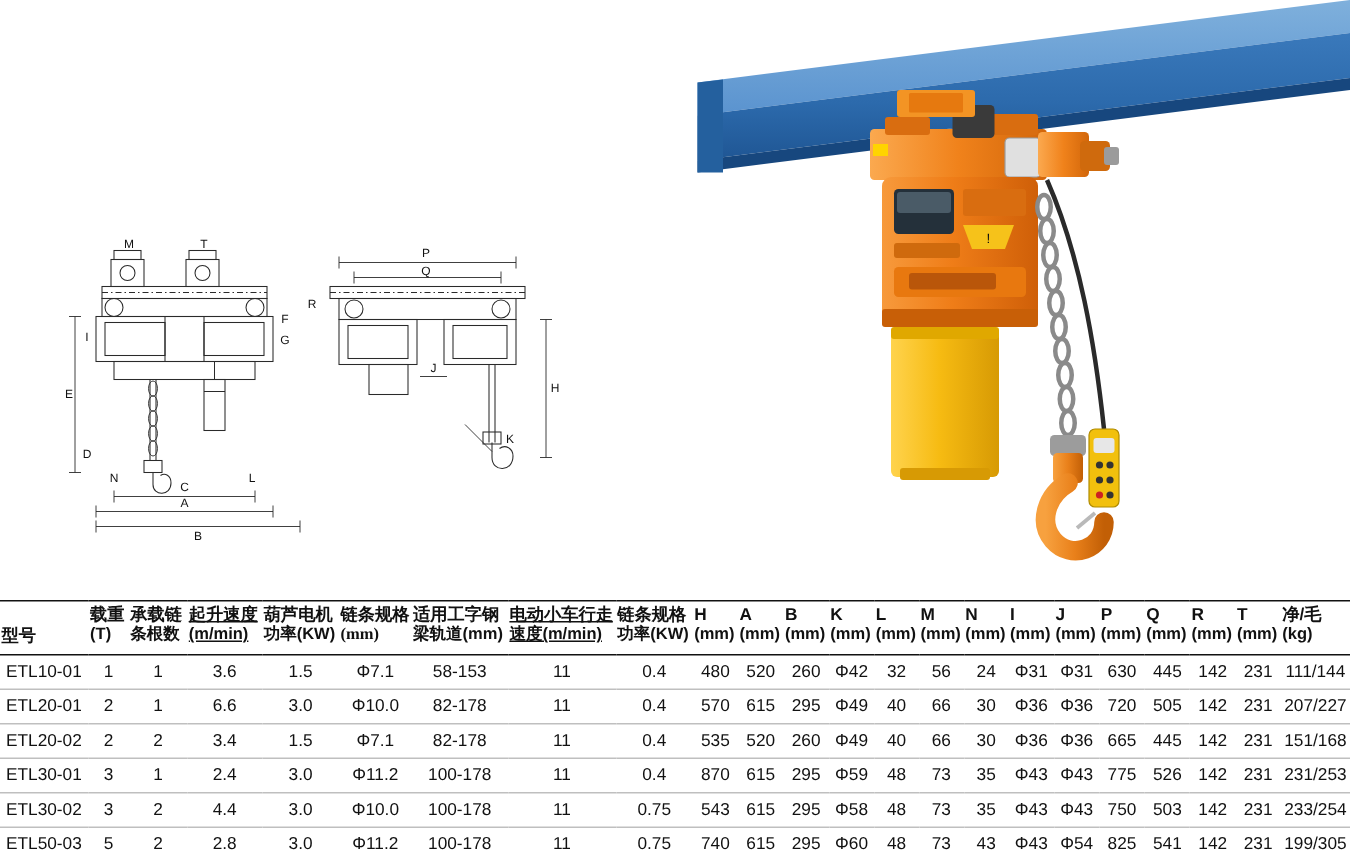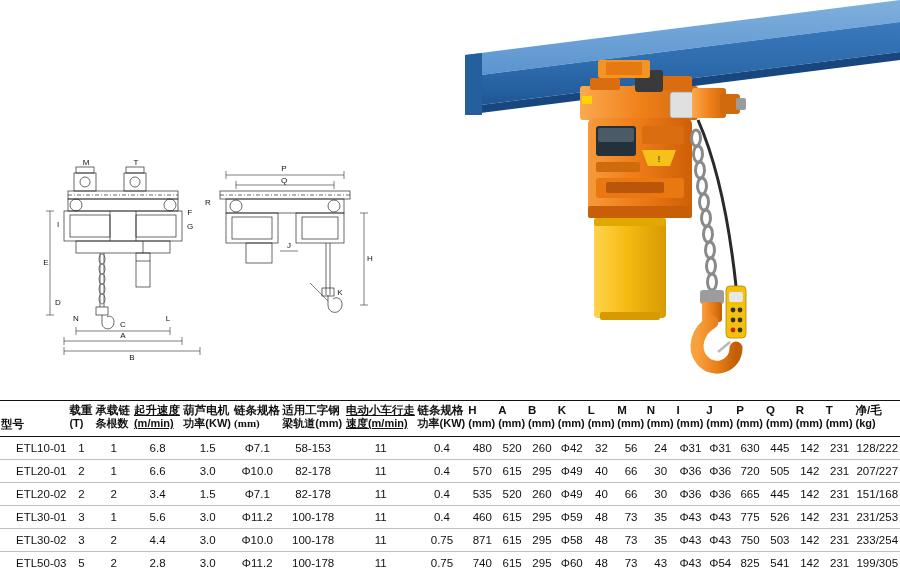--- a/index.html
+++ b/index.html
@@ -80,21 +80,21 @@
     text-align: center;
     padding: 5px 1px;
     border-bottom: 0.8px solid #bfbfbf;
     white-space: nowrap;
   }
   table.spec tbody tr:last-child td {
     border-bottom: 1.4px solid #111;
   }
   table.spec tbody td.model {
     text-align: left;
-    padding-left: 16px;
+    padding-left: 4px;
   }
   .hdr-cn { font-weight: bold; }
 </style>
 </head>
 <body>
 
 <div class="page">
 
   <div class="top-area">
 
@@ -423,40 +423,40 @@
             <span class="hdr-cn">净/毛</span>
             <span class="sub">(kg)</span>
           </th>
         </tr>
       </thead>
       <tbody id="spec-body">
           <tr>
             <td class="model">ETL10-01</td>
             <td>1</td>
             <td>1</td>
-            <td>6.8</td>
+            <td>3.6</td>
             <td>1.5</td>
             <td>Φ7.1</td>
             <td>58-153</td>
             <td>11</td>
             <td>0.4</td>
             <td>480</td>
             <td>520</td>
             <td>260</td>
             <td>Φ42</td>
             <td>32</td>
             <td>56</td>
             <td>24</td>
             <td>Φ31</td>
             <td>Φ31</td>
             <td>630</td>
             <td>445</td>
             <td>142</td>
             <td>231</td>
-            <td>128/222</td>
+            <td>111/144</td>
           </tr>
           <tr>
             <td class="model">ETL20-01</td>
             <td>2</td>
             <td>1</td>
             <td>6.6</td>
             <td>3.0</td>
             <td>Φ10.0</td>
             <td>82-178</td>
             <td>11</td>
@@ -498,27 +498,27 @@
             <td>665</td>
             <td>445</td>
             <td>142</td>
             <td>231</td>
             <td>151/168</td>
           </tr>
           <tr>
             <td class="model">ETL30-01</td>
             <td>3</td>
             <td>1</td>
-            <td>5.6</td>
+            <td>2.4</td>
             <td>3.0</td>
             <td>Φ11.2</td>
             <td>100-178</td>
             <td>11</td>
             <td>0.4</td>
-            <td>460</td>
+            <td>870</td>
             <td>615</td>
             <td>295</td>
             <td>Φ59</td>
             <td>48</td>
             <td>73</td>
             <td>35</td>
             <td>Φ43</td>
             <td>Φ43</td>
             <td>775</td>
             <td>526</td>
@@ -529,21 +529,21 @@
           <tr>
             <td class="model">ETL30-02</td>
             <td>3</td>
             <td>2</td>
             <td>4.4</td>
             <td>3.0</td>
             <td>Φ10.0</td>
             <td>100-178</td>
             <td>11</td>
             <td>0.75</td>
-            <td>871</td>
+            <td>543</td>
             <td>615</td>
             <td>295</td>
             <td>Φ58</td>
             <td>48</td>
             <td>73</td>
             <td>35</td>
             <td>Φ43</td>
             <td>Φ43</td>
             <td>750</td>
             <td>503</td>

